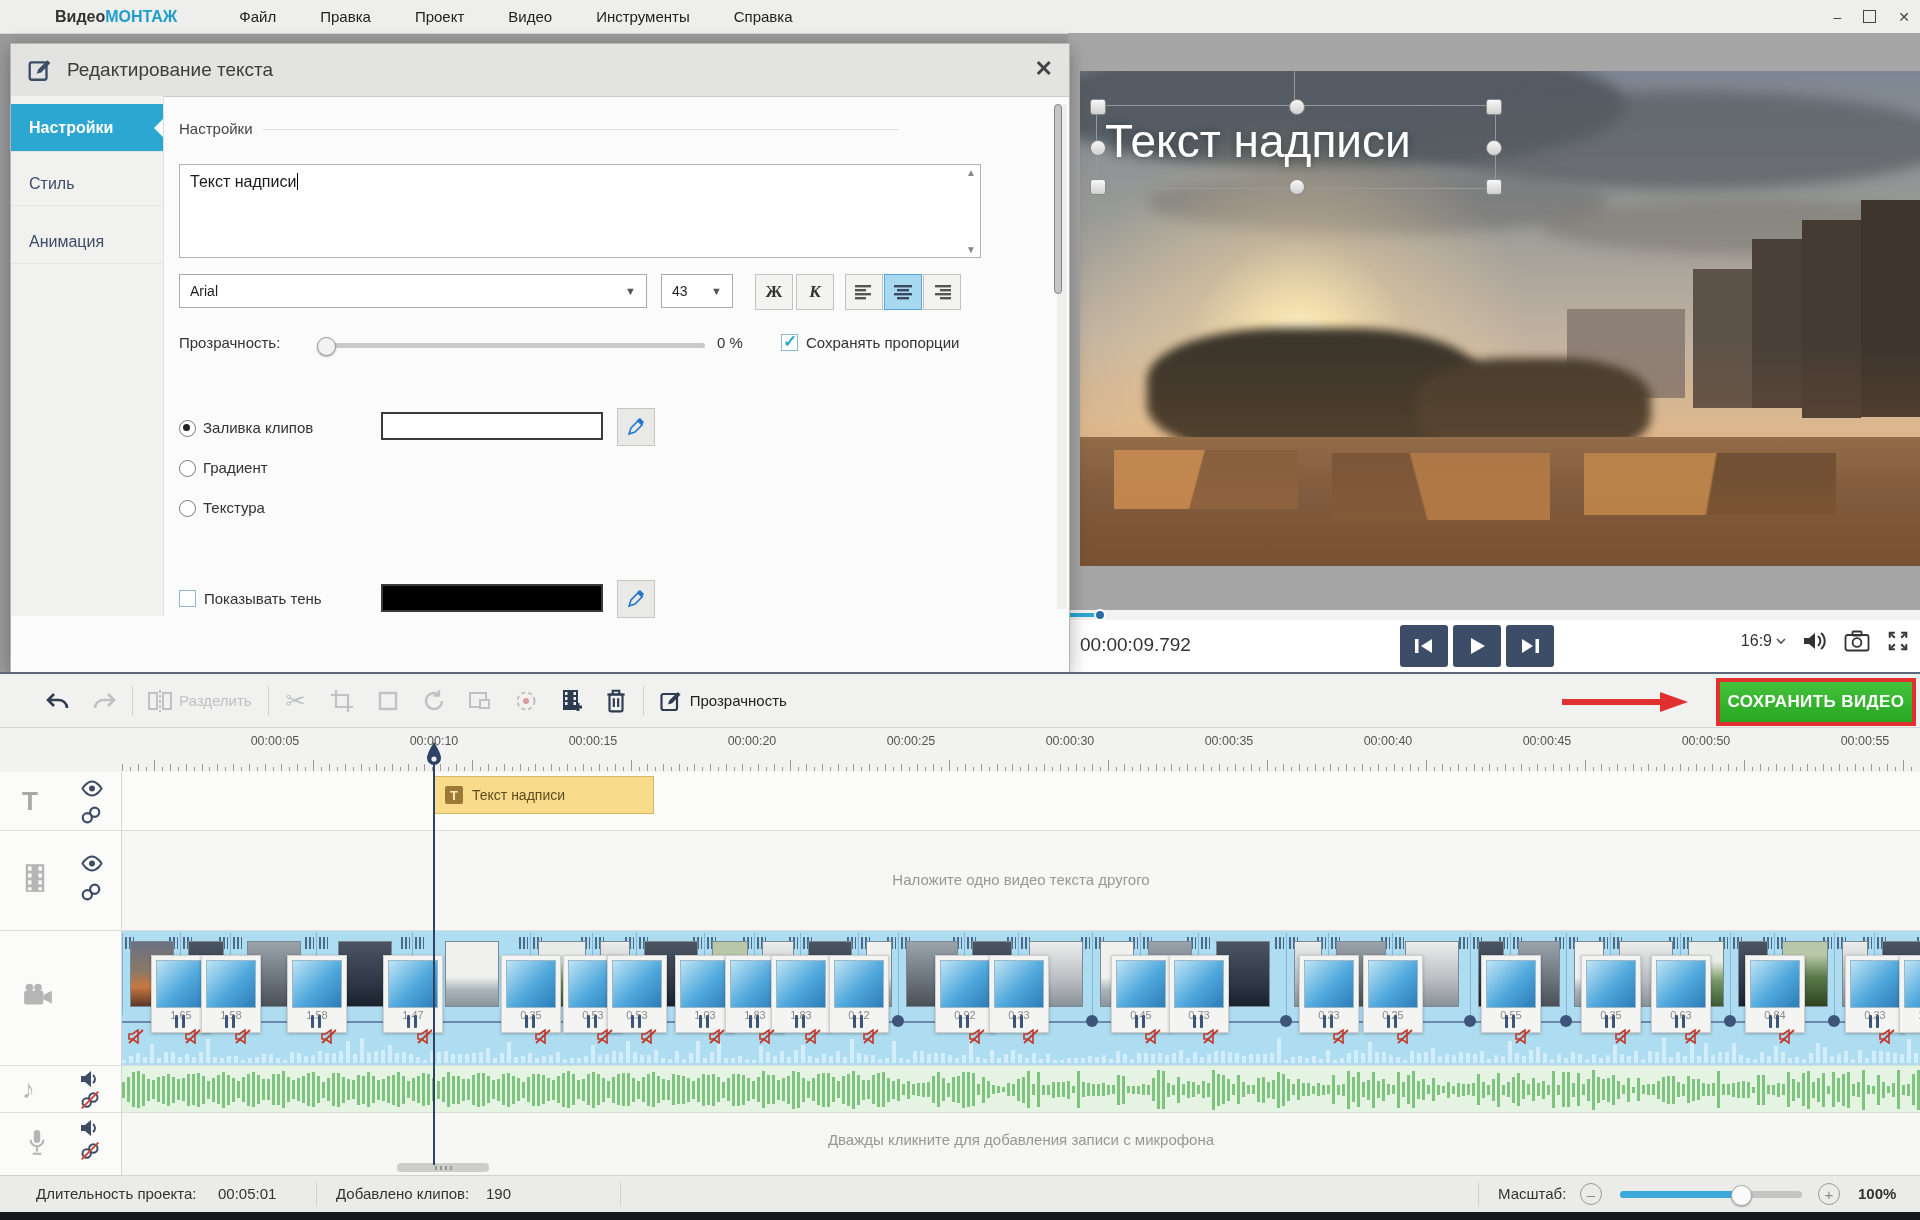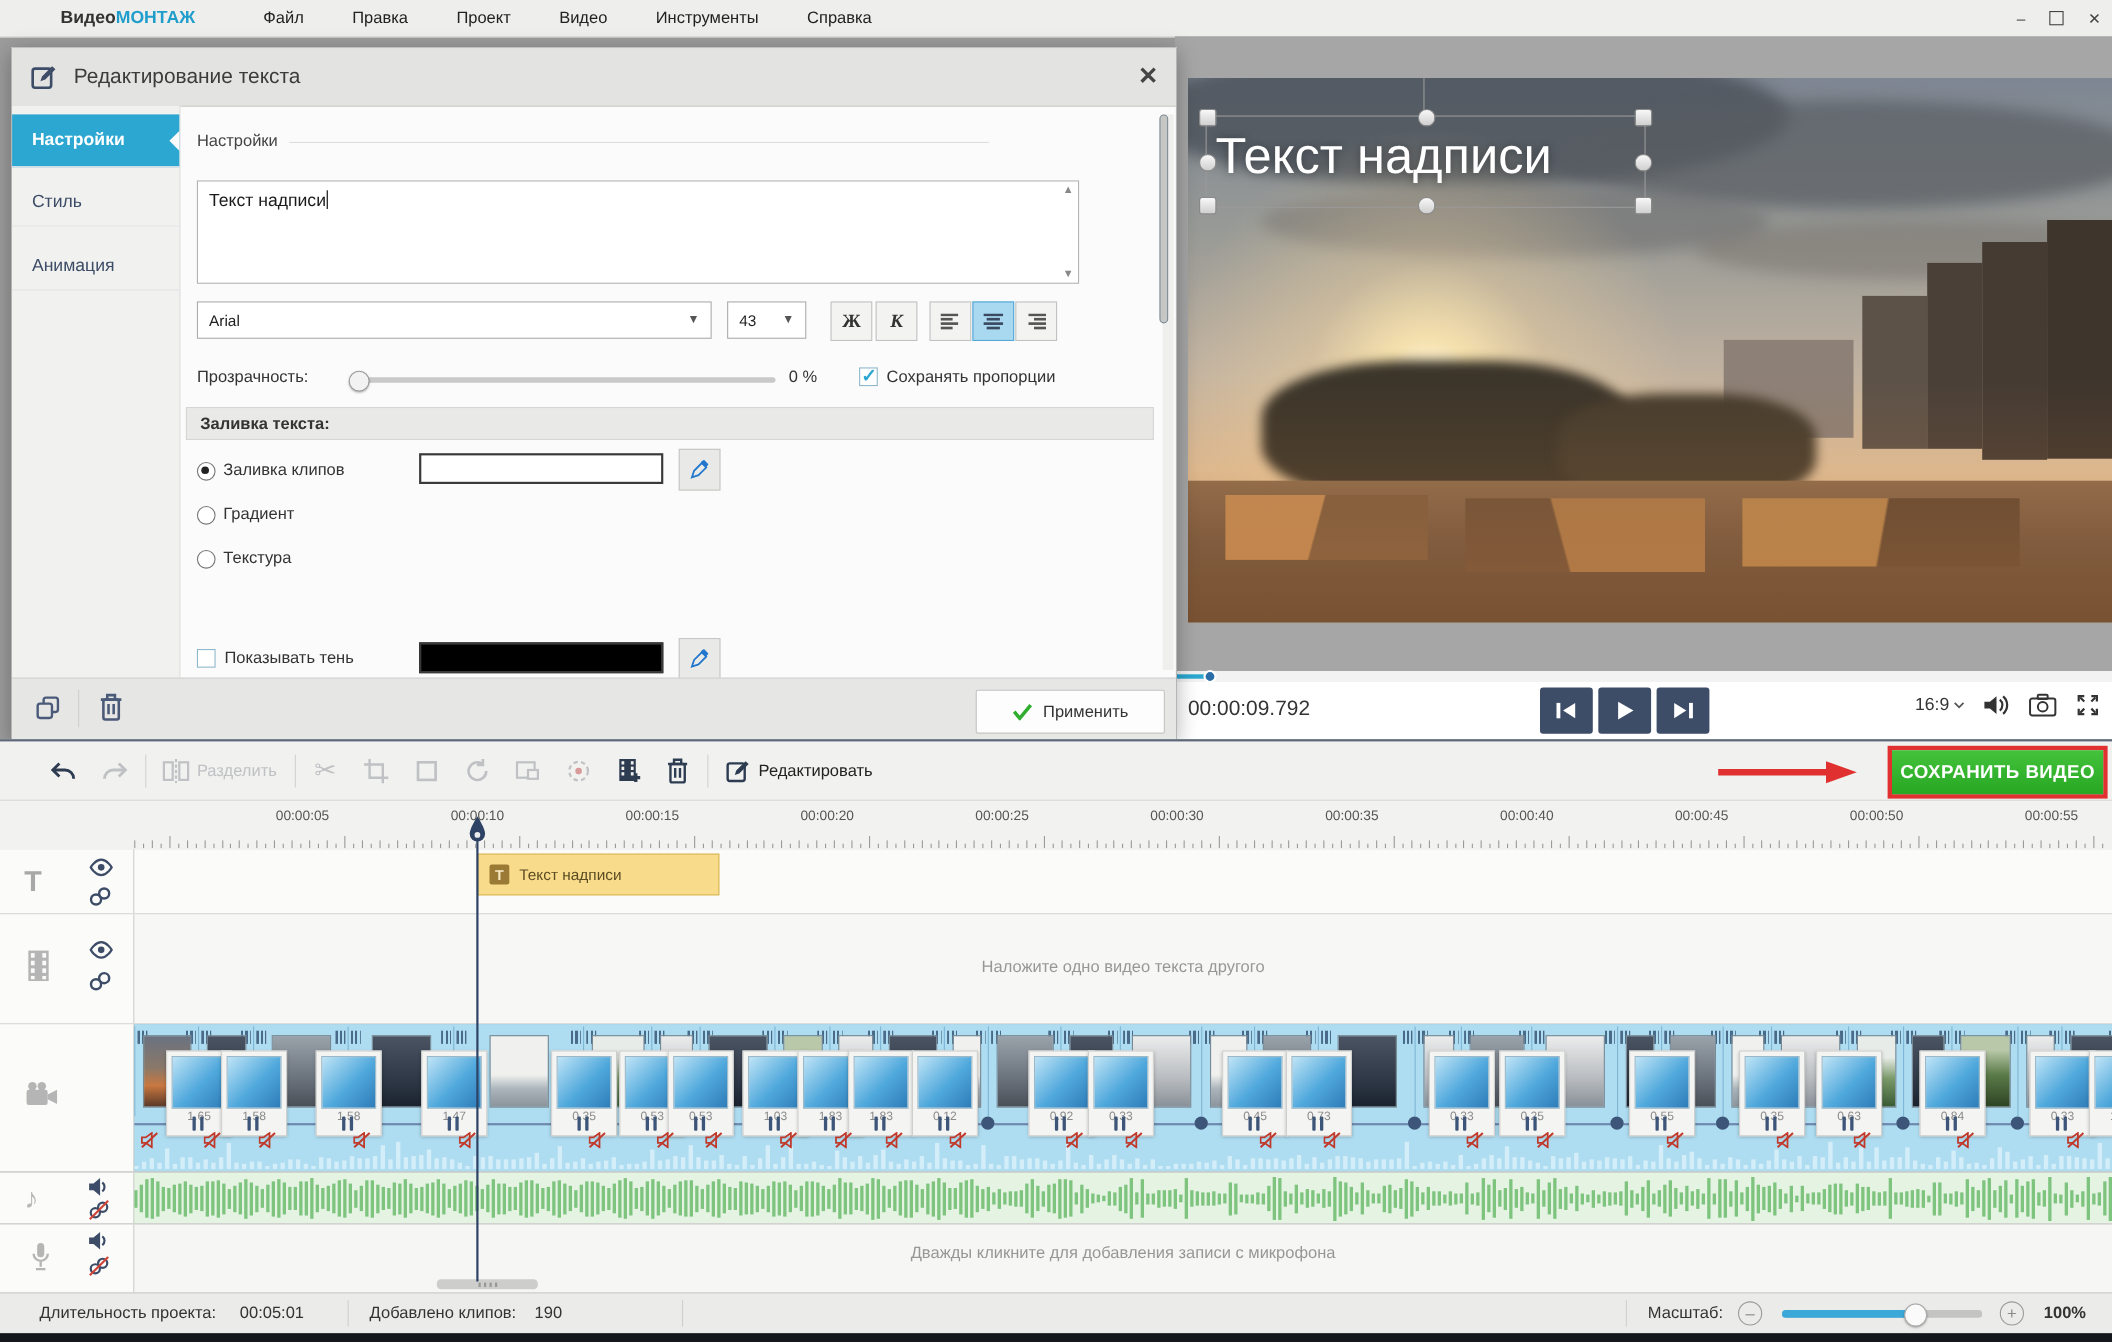--- a/index.html
+++ b/index.html
@@ -340,21 +340,20 @@
       </svg>
   </div>
 
   <div class="lbl" style="left:168px;top:290px;">Прозрачность:</div>
   <div class="slider-track" style="left:312px;top:299px;width:382px;"></div>
   <div class="slider-thumb" style="left:306px;top:293px;"></div>
   <div class="lbl" style="left:706px;top:290px;">0 %</div>
   <div class="chk checked" style="left:770px;top:290px;"></div>
   <div class="lbl" style="left:795px;top:290px;">Сохранять пропорции</div>
 
-  <div class="sect-hdr" style="top:326px;">Заливка текста:</div>
   <div class="radio sel" style="left:168px;top:376px;"></div>
   <div class="lbl" style="left:192px;top:375px;">Заливка клипов</div>
   <div class="swatch" style="left:370px;top:368px;background:#fff;"></div>
   <div class="tool-sq" style="left:606px;top:364px;">
     <svg width="20" height="20" viewBox="0 0 20 20">
         <path d="M3 17l2-6 7-7 4 4-7 7-6 2z" fill="none" stroke="#2277cc" stroke-width="1.6"></path>
         <path d="M11 3l3-2 4 4-2 3z" fill="#2277cc"></path>
       </svg>
   </div>
   <div class="radio" style="left:168px;top:416px;"></div>
@@ -369,47 +368,20 @@
     <svg width="20" height="20" viewBox="0 0 20 20">
         <path d="M3 17l2-6 7-7 4 4-7 7-6 2z" fill="none" stroke="#2277cc" stroke-width="1.6"></path>
         <path d="M11 3l3-2 4 4-2 3z" fill="#2277cc"></path>
       </svg>
   </div>
 
   <div class="dlg-scroll">
       <div class="thumb"></div>
     </div>
 
-  <div class="dlg-footer">
-    <div class="abs" style="left:20px;top:14px;cursor:pointer;">
-      <svg width="26" height="26" viewBox="0 0 24 24">
-          <g stroke="#4a5a78" stroke-width="2" fill="none">
-            <rect x="8" y="3" width="12" height="12" rx="2"></rect>
-            <rect x="3" y="8" width="12" height="12" rx="2" fill="#e6e6e5"></rect>
-          </g>
-        </svg>
-    </div>
-    <div class="vsep" style="left:60px;top:10px;height:34px;"></div>
-    <div class="abs" style="left:78px;top:12px;cursor:pointer;">
-      <svg width="24" height="28" viewBox="0 0 20 24">
-          <g stroke="#4a5a78" stroke-width="2" fill="none">
-            <path d="M2 6h16"></path>
-            <path d="M7 6V2.5h6V6"></path>
-            <rect x="4" y="6" width="12" height="15.5" rx="1.5"></rect>
-            <path d="M8 9.5v8M12 9.5v8"></path>
-          </g>
-        </svg>
-    </div>
-    <div class="apply-btn">
-      <svg width="19" height="16" viewBox="0 0 19 16">
-          <path d="M2 8l5 6L17 2" stroke="#2fae2f" stroke-width="3.2" fill="none"></path>
-        </svg>
-      <span>Применить</span>
-    </div>
-  </div>
 </div>
 
 <div class="toolbar">
   <div style="width:40px"></div>
   <div class="tb-ico">
     <svg width="26" height="22" viewBox="0 0 26 22">
         <path d="M23 18a8 8 0 00-8-8H5" stroke="#2e3c52" stroke-width="2.6" fill="none"></path>
         <path d="M10 4l-6 6 6 6" stroke="#2e3c52" stroke-width="2.6" fill="none"></path>
       </svg>
   </div>
@@ -491,21 +463,21 @@
         </g>
       </svg>
   </div>
   <div class="tb-sep"></div>
   <div class="tb-ico">
     <svg width="24" height="24" viewBox="0 0 24 24">
         <rect x="2.5" y="5" width="15.5" height="16" rx="2" stroke="#2e3c52" stroke-width="2.2" fill="none"></rect>
         <path d="M9 15.5l1.3-4L18.8 3l2.8 2.6-8.5 8.6-4.1 1.3z" fill="#2e3c52"></path>
       </svg>
   </div>
-  <div class="tb-label ena" style="color:#222;">Редактировать</div>
+  <div class="tb-label ena" style="color:#222;">Прозрачность</div>
 
   <svg class="red-arrow" width="130" height="24" viewBox="0 0 130 24">
     <line x1="2" y1="12" x2="104" y2="12" stroke="#e03030" stroke-width="6"></line>
     <path d="M100 2l28 10-28 10z" fill="#e03030"></path>
   </svg>
   <div class="save-wrap">
     <div class="save-btn">СОХРАНИТЬ ВИДЕО</div>
   </div>
 </div>
 

